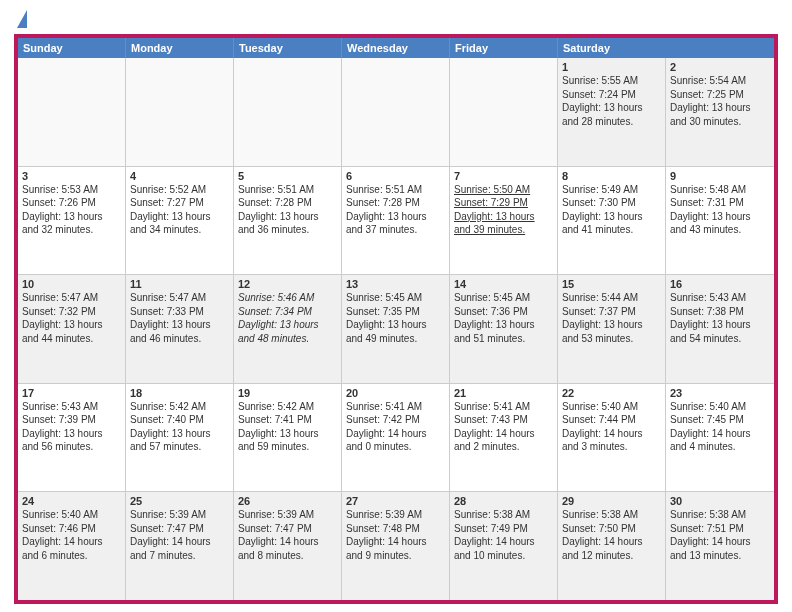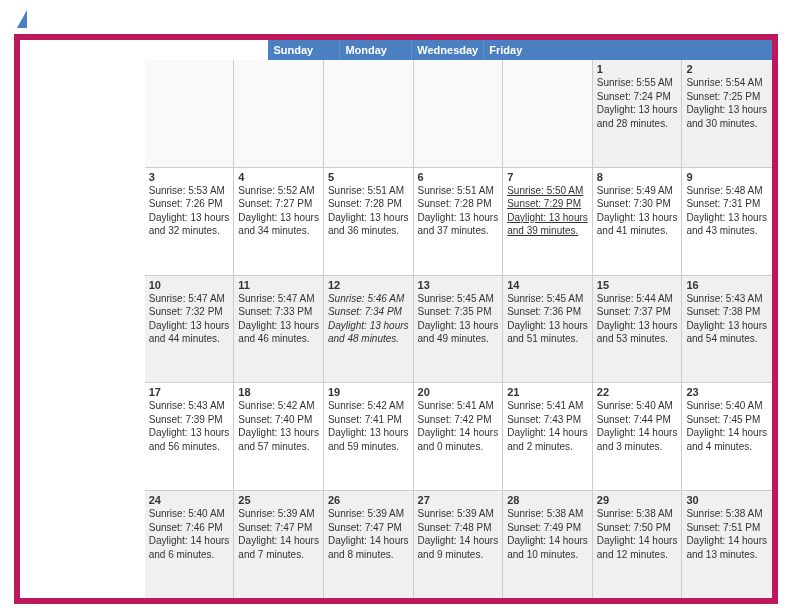--- a/index.html
+++ b/index.html
@@ -61,22 +61,21 @@
       line-height: 1.1;
     }
     .subtitle {
       font-size: 13px;
       color: #555;
     }
     .calendar {
       flex: 1;
       display: flex;
       flex-direction: column;
-      border: 6px solid #be185d;
-      align-items: flex-end;
+      border: 4px solid #be185d;
     }
     .cal-header {
       display: grid;
       grid-template-columns: repeat(7, 1fr);
       background: #4a7fc1;
     }
     .cal-header-cell {
       color: #fff;
       font-size: 11px;
       font-weight: bold;
@@ -146,22 +145,24 @@
     <div class="title-block">
       <div class="month-title"></div>
       <div class="subtitle"></div>
     </div>
   </div>
 
   <div class="calendar">
     <div class="cal-header">
     <div class="cal-header-cell">Sunday</div>
         <div class="cal-header-cell">Monday</div>
+        <div class="cal-header-cell">Tuesday</div>
         <div class="cal-header-cell">Wednesday</div>
         <div class="cal-header-cell">Friday</div>
+        <div class="cal-header-cell">Saturday</div>
       </div>
     <div class="cal-body">
     <div class="cal-row">
           <div class="cal-cell empty"></div>
           <div class="cal-cell empty"></div>
           <div class="cal-cell empty"></div>
           <div class="cal-cell empty"></div>
           <div class="cal-cell empty"></div>
           <div class="cal-cell shade">
             <span class="day-num">1</span>

